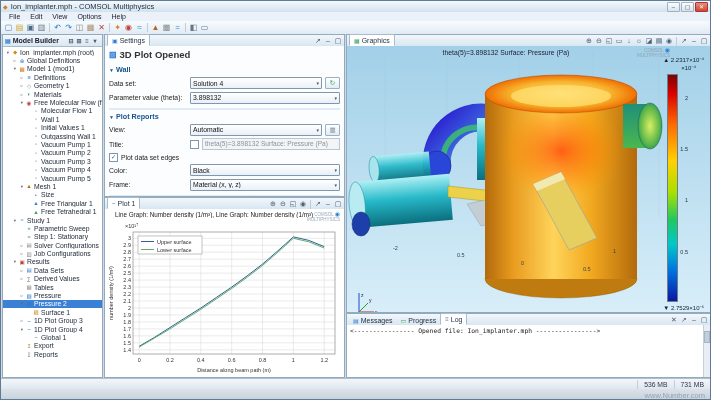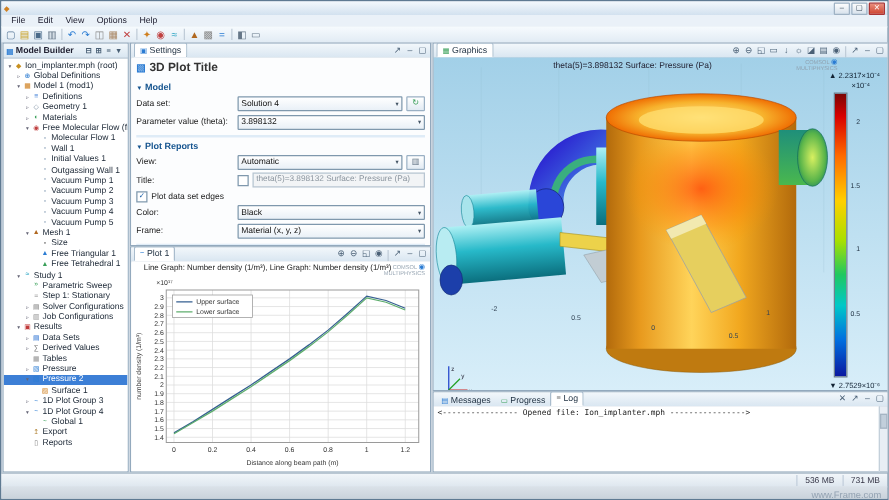--- a/index.html
+++ b/index.html
@@ -99,20 +99,21 @@
   .frame{fill:none;stroke:#9a9a9a;stroke-width:0.8;}
   .tick{font-size:5.5px;fill:#333;}
 </style>
 </head>
 <body>
 
 <div id="app">
 
   <div class="titlebar">
     <span class="appicon">◆</span>
+    <span>Ion_implanter.mph - COMSOL Multiphysics</span>
     <span class="winbtns">
       <span class="winbtn">–</span>
       <span class="winbtn">▢</span>
       <span class="winbtn close">✕</span>
     </span>
   </div>
 
   <div class="menubar" id="menubar">
       <span class="menu-item">File</span>
       <span class="menu-item">Edit</span>
@@ -353,25 +354,25 @@
       </span>
       <span class="tabicons">
           <span class="tbi">↗</span>
           <span class="tbi">–</span>
           <span class="tbi">▢</span>
         </span>
     </div>
     <div class="scontent">
       <div class="ptitle">
         <span class="ptico">▧</span>
-        <span>3D Plot Title</span>
+        <span>3D Plot Opened</span>
       </div>
 
       <div class="sect" style="border-top:none;margin-top:0">
-        <div class="sect-title"><span class="sarr">▼</span><span>Model</span></div>
+        <div class="sect-title"><span class="sarr">▼</span><span>Wall</span></div>
         <div class="srow">
           <span class="slabel">Data set:</span>
           <span class="combo">
             <span class="val">Solution 4</span>
               <span class="caret">▾</span>
           </span>
           <span class="sidebtn">↻</span>
         </div>
         <div class="srow">
           <span class="slabel">Parameter value (theta):</span>
@@ -680,16 +681,16 @@
     <div class="vscroll">
         <div class="thumb"></div>
       </div>
   </div>
 
   <div id="statusbar">
     <span class="cell">536 MB</span>
     <span class="cell">731 MB</span>
   </div>
   <div id="bottomstrip">
-    <span>www.Frame.com</span>
+    <span>www.Number.com</span>
   </div>
 
 </div>
 
 </body></html>

